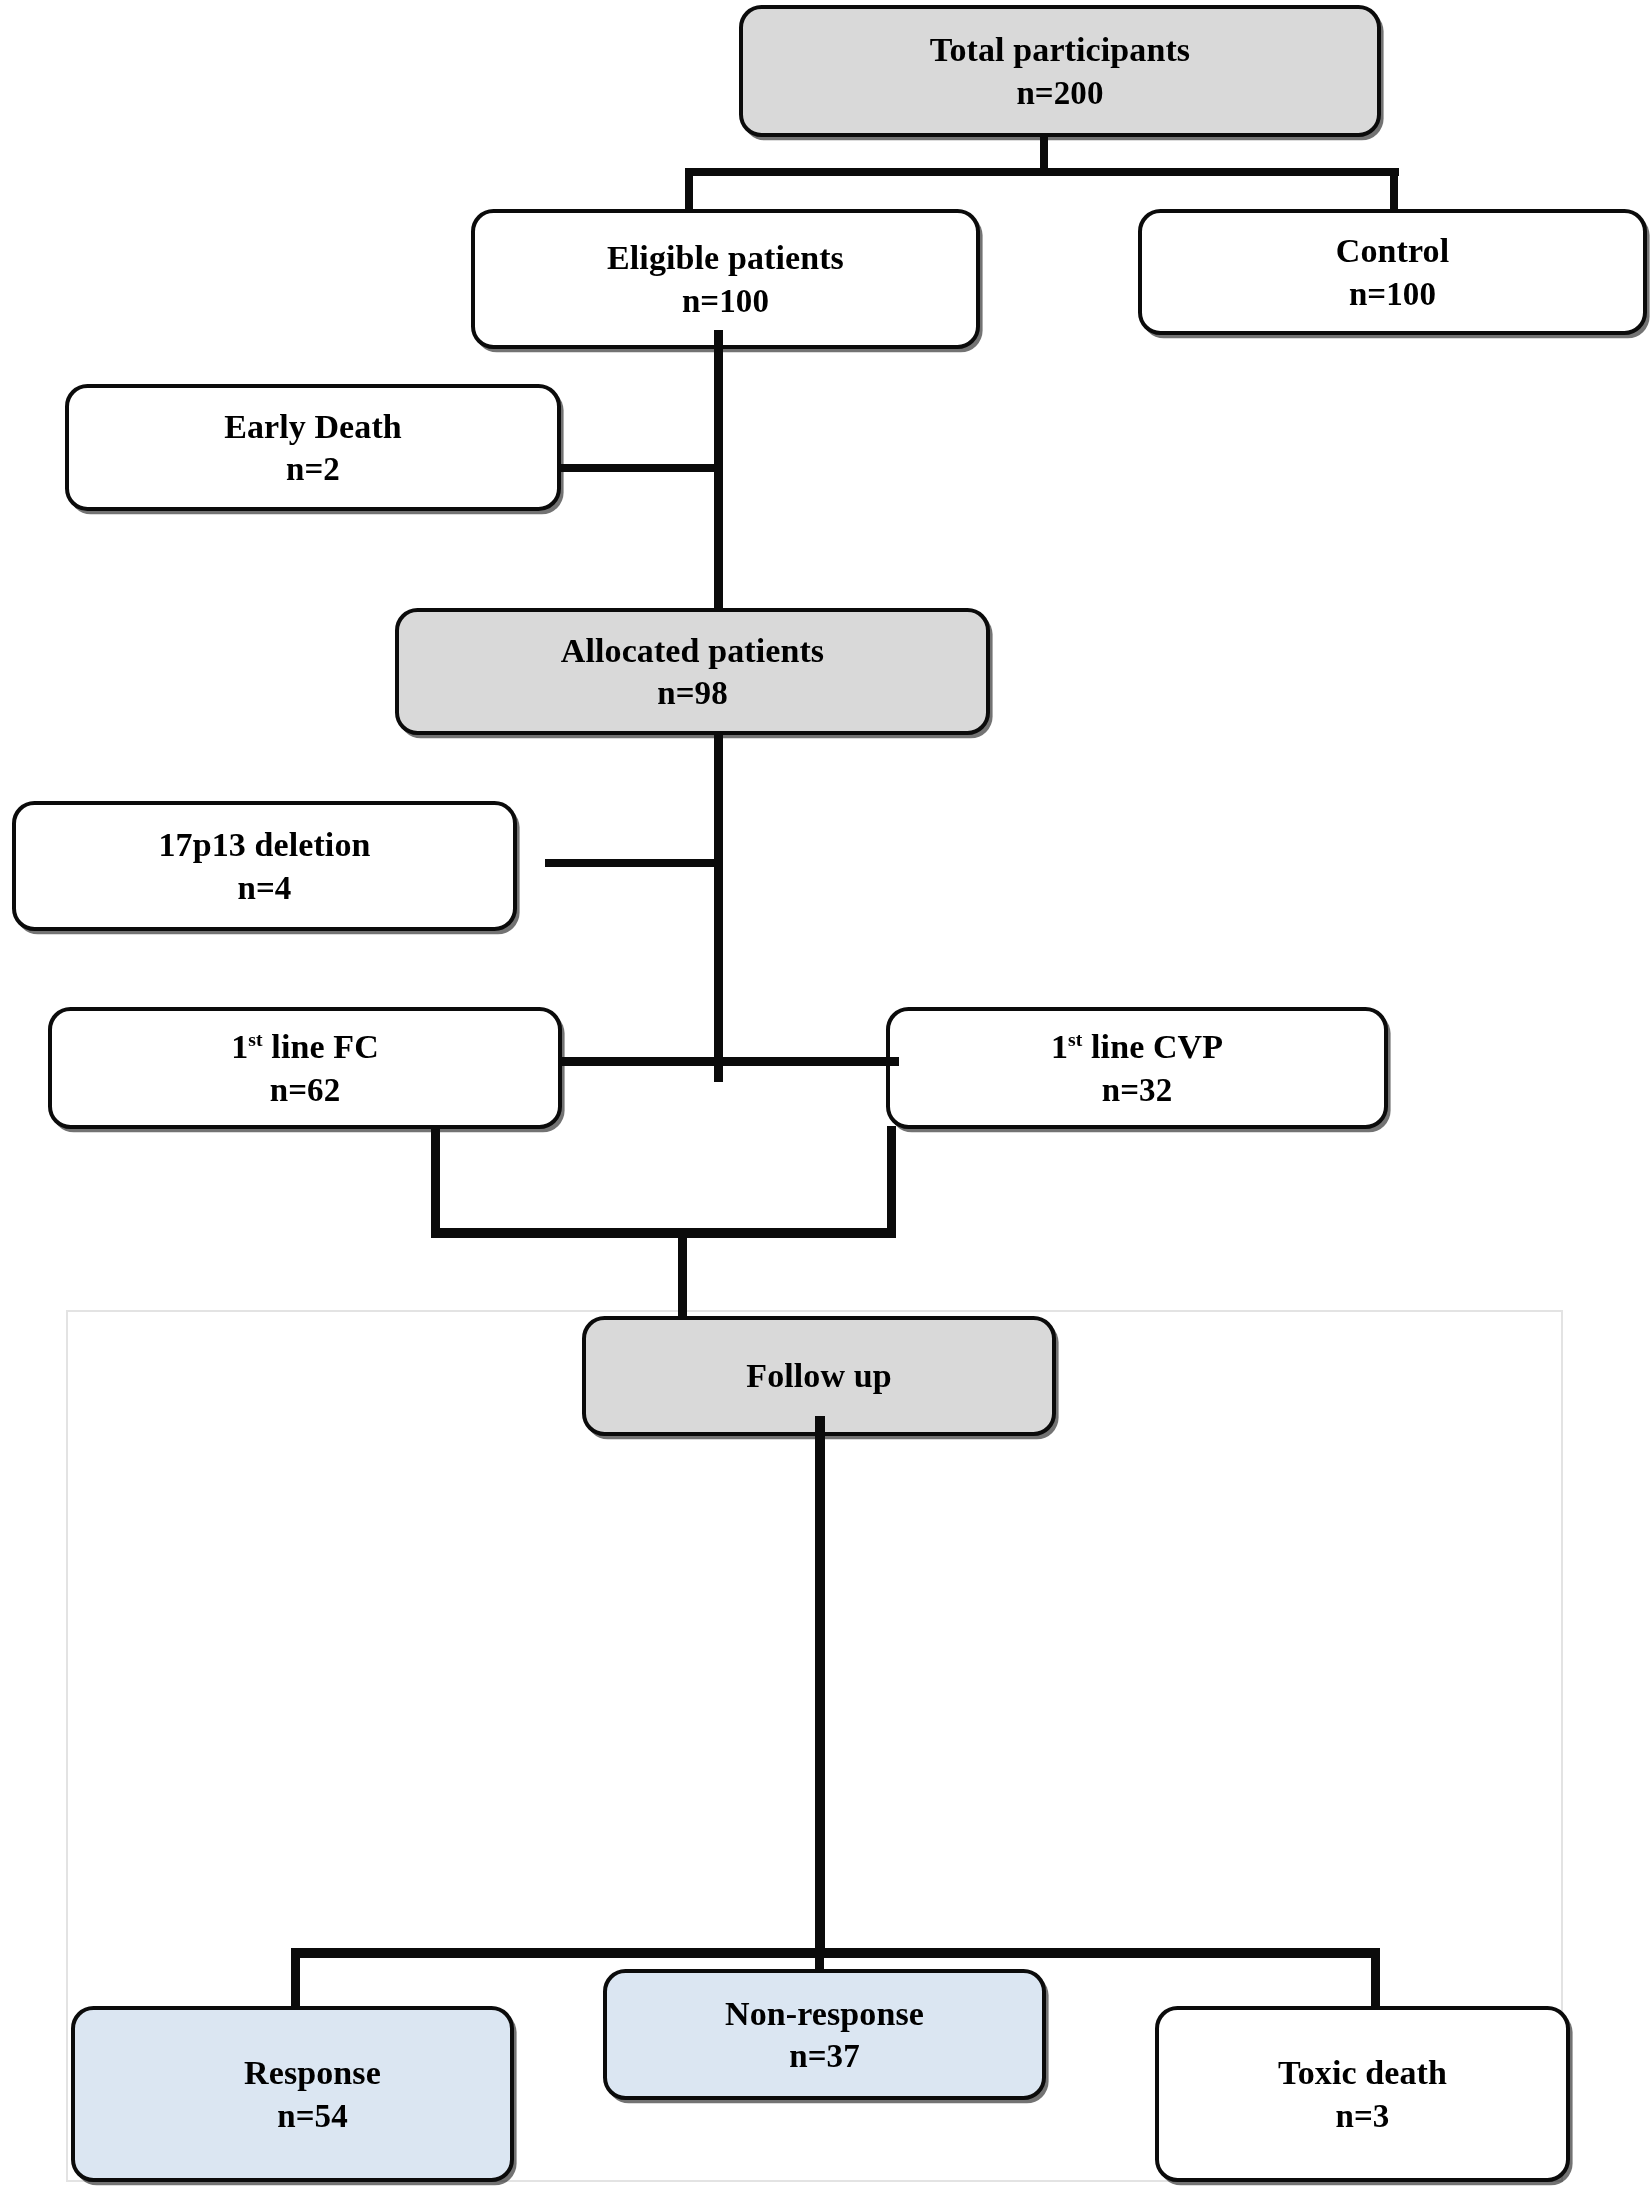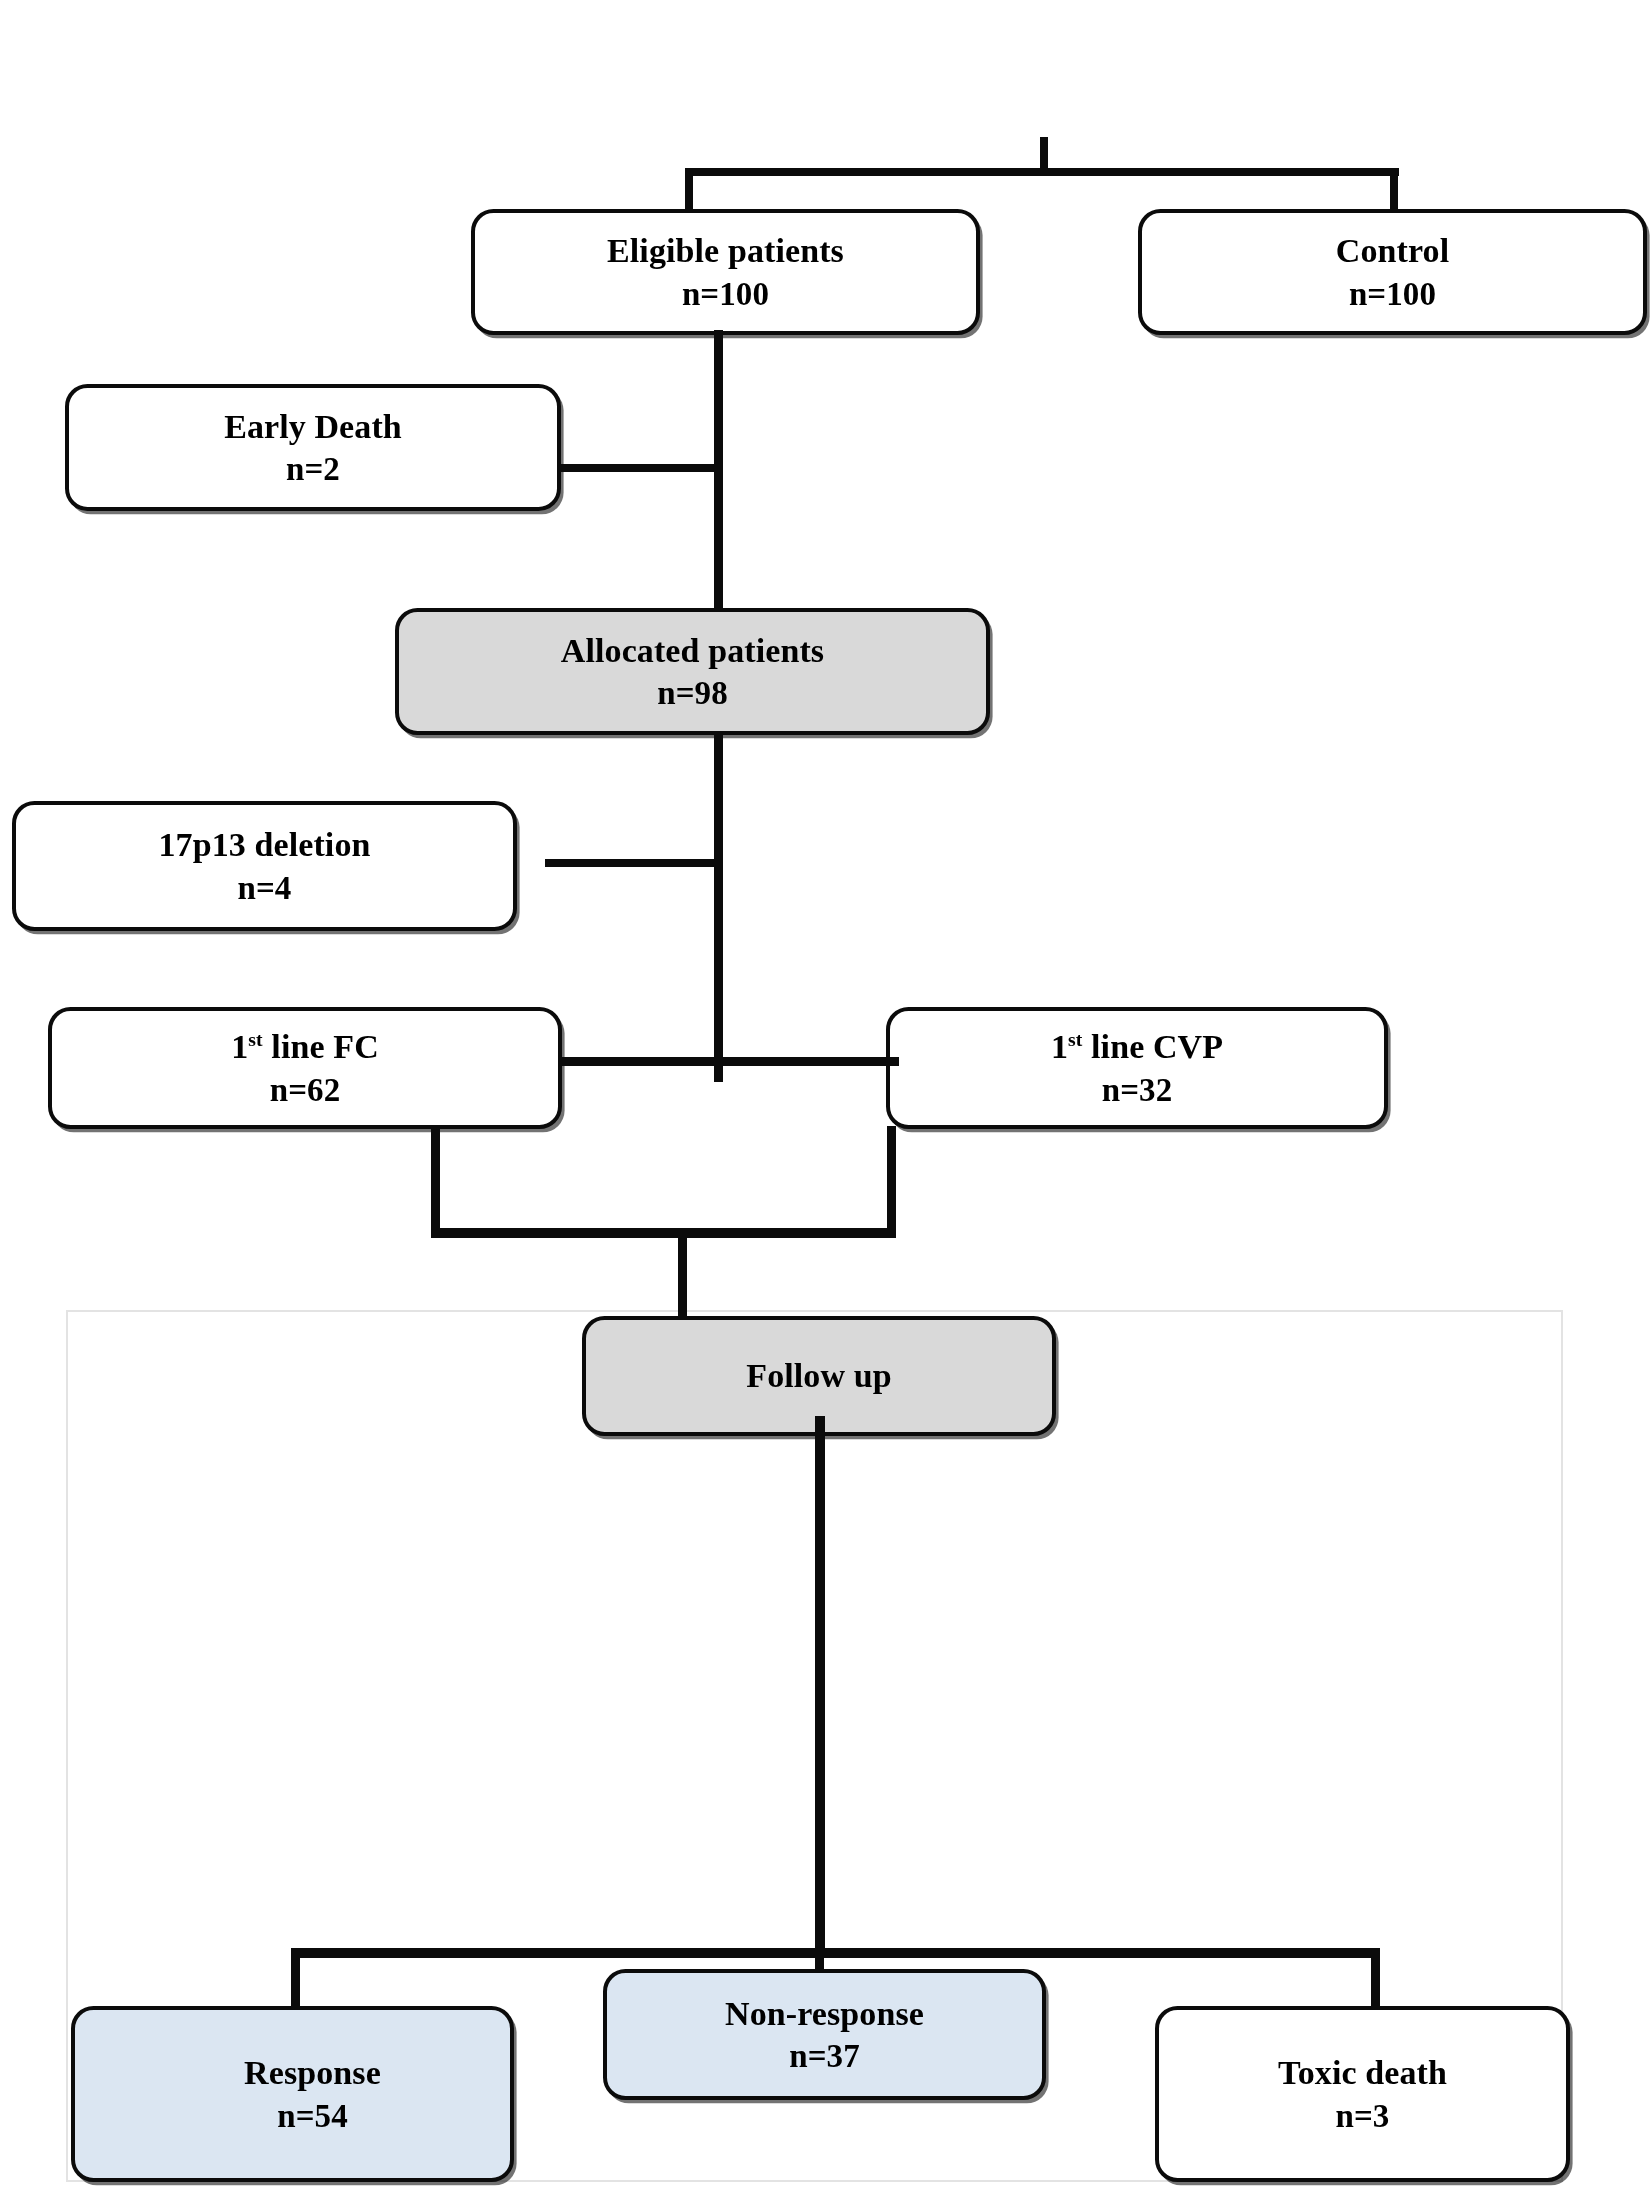--- a/index.html
+++ b/index.html
@@ -63,27 +63,31 @@
     background: transparent;
   }
 </style>
 </head>
 <body>
 
 <div id="canvas">
 
   <div class="panel" style="left:66px; top:1310px; width:1497px; height:872px;"></div>
 
+  <div class="node grey" style="left:739px; top:5.3px; width:642px; height:132px;">
+    <div class="line1">Total participants</div>
+    <div class="line2">n=200</div>
+  </div>
 
   <div class="conn" style="left:1040px; top:137px; width:8px; height:36px;"></div>
   <div class="conn" style="left:685px; top:168px; width:714px; height:8px;"></div>
   <div class="conn" style="left:685px; top:168px; width:8px; height:45px;"></div>
   <div class="conn" style="left:1390px; top:168px; width:8px; height:45px;"></div>
 
-  <div class="node" style="left:471px; top:209px; width:509px; height:126px;">
+  <div class="node" style="left:471px; top:209px; width:509px; height:140px;">
     <div class="line1">Eligible patients</div>
     <div class="line2">n=100</div>
   </div>
 
   <div class="node" style="left:1138px; top:209px; width:509px; height:126px;">
     <div class="line1">Control</div>
     <div class="line2">n=100</div>
   </div>
 
   <div class="conn" style="left:714px; top:330px; width:8.6px; height:280px;"></div>

